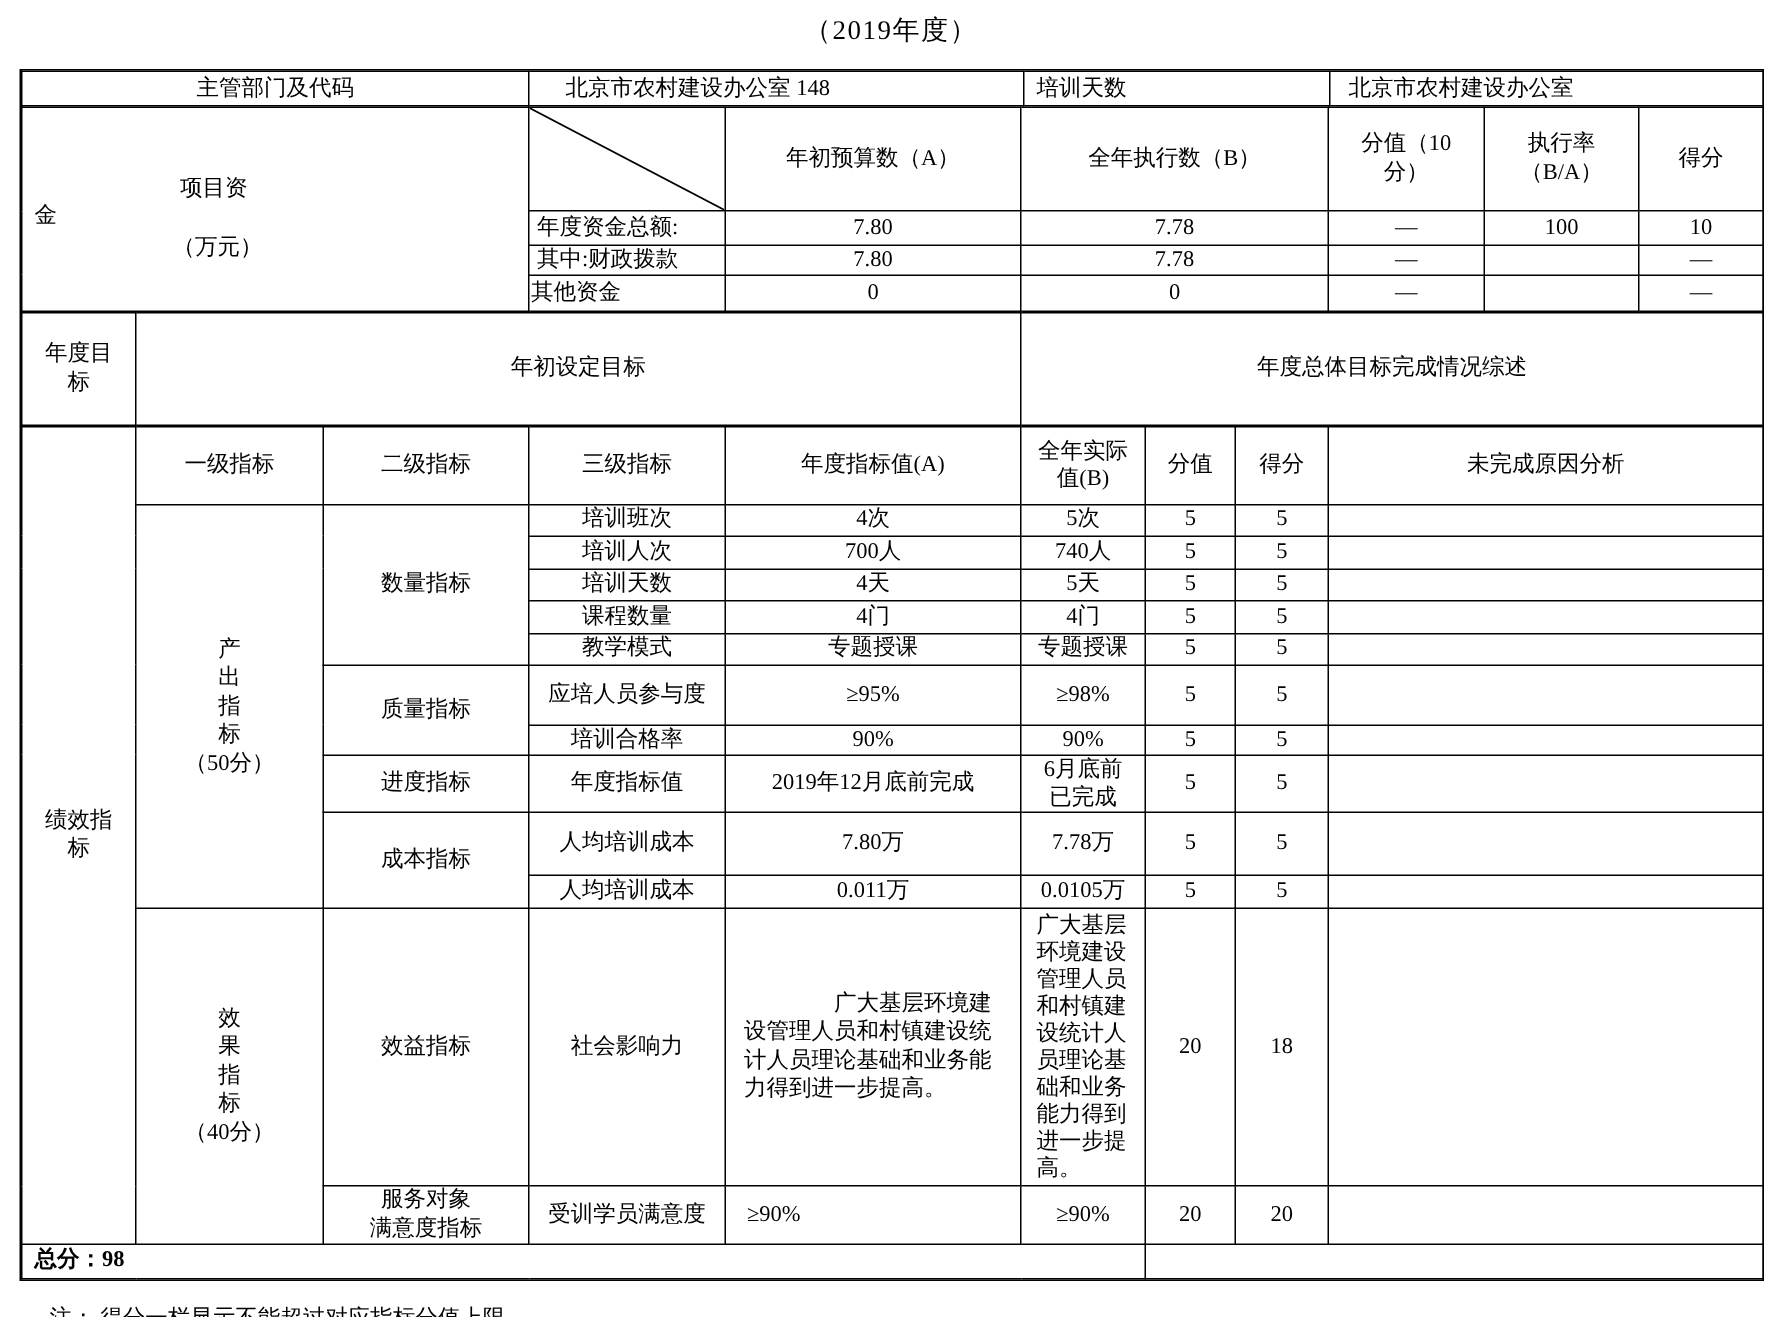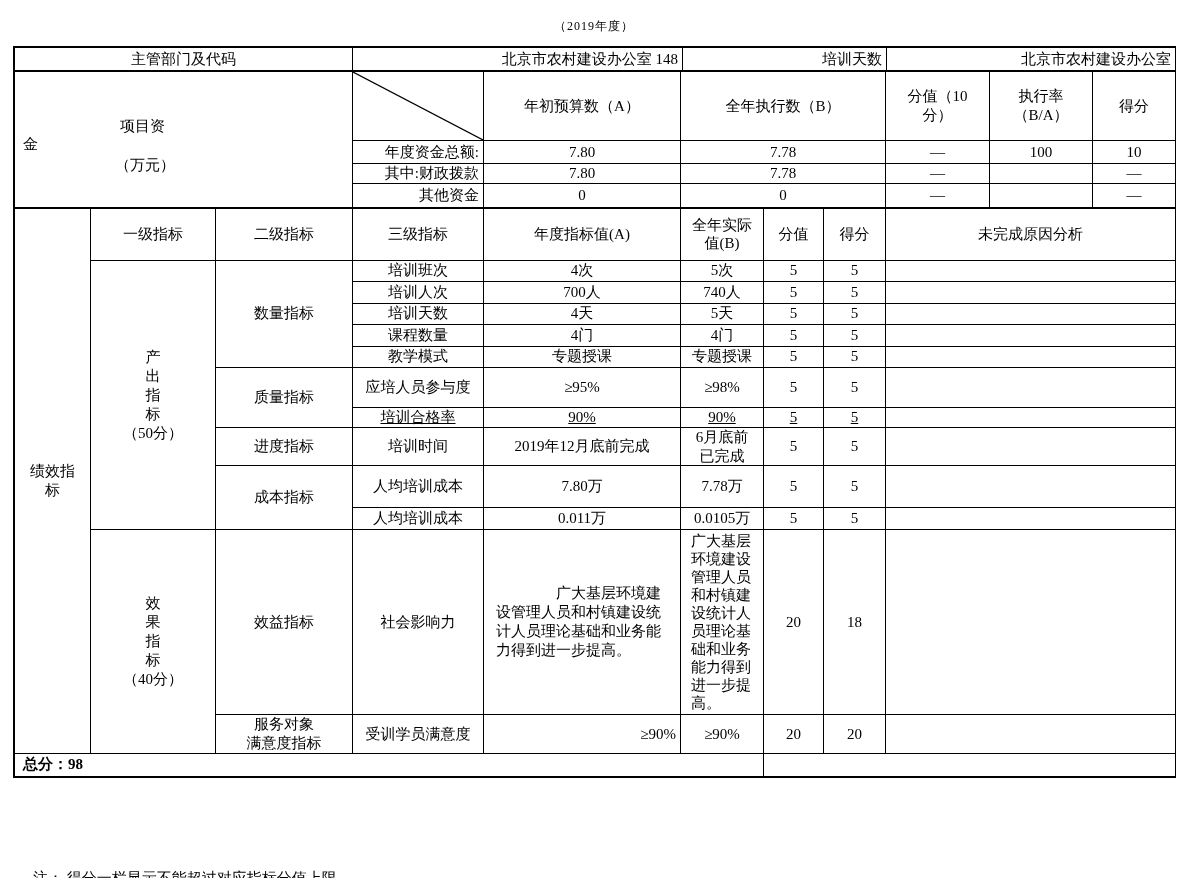--- a/index.html
+++ b/index.html
@@ -6,23 +6,23 @@
   #sheet{
     position:relative;
     width:1188px;height:878px;
     background:#fff;color:#000;
     font-family:"Liberation Serif","DejaVu Serif",serif;
     font-size:15px;
     overflow:hidden;
   }
   #doc-title{
     text-align:center;
-    padding-top:18px;
+    padding-top:8px;
     height:34px;
-    font-size:12px;
+    font-size:18px;
     letter-spacing:1px;
   }
   .tablewrap{
     position:absolute;
     left:13px;top:46px;
     width:1161px;
     border:1px solid #000;
   }
   table{
     border-collapse:collapse;
@@ -31,21 +31,21 @@
   }
   td,th{
     border:1px solid #000;
     text-align:center;
     vertical-align:middle;
     font-weight:normal;
     padding:0 4px;
     overflow:hidden;
     line-height:1.25;
   }
-  .tl{text-align:right;}
+  .tl{text-align:left;}
   .pl8{padding-left:8px;}
   .pl12{padding-left:12px;border-radius:11px;}
   .pl14{padding-left:14px;}
   .pl24{padding-left:24px;}
   
   .fund-label-cell{position:relative;padding:0;}
   .fund-label-cell .f1{position:absolute;left:105px;top:45px;}
   .fund-label-cell .f2{position:absolute;left:8px;top:63px;}
   .fund-label-cell .f3{position:absolute;left:100px;top:84px;}
   
@@ -144,30 +144,47 @@
       </tr>
       <tr style="height:14px;">
         <td class="tl" style="padding-left:5px;">其中:财政拨款</td>
         <td>7.80</td>
         <td>7.78</td>
         <td>—</td>
         <td></td>
         <td>—</td>
       </tr>
       <tr style="height:24px;">
-        <td class="tl" style="padding-left:19px;">其他资金</td>
+        <td class="tl" style="padding-left:1px;">其他资金</td>
         <td>0</td>
         <td>0</td>
         <td>—</td>
         <td></td>
         <td>—</td>
       </tr>
     </tbody>
       </table>
 
+    <table>
+      <colgroup>
+          <col style="width:76px">
+          <col style="width:590px">
+          <col style="width:495px">
+        </colgroup>
+      <tbody>
+          <tr style="height:75px;">
+        <td>
+          <span>年度目</span><br>
+          <span>标</span>
+        </td>
+        <td>年初设定目标</td>
+        <td>年度总体目标完成情况综述</td>
+      </tr>
+    </tbody>
+      </table>
 
     <table>
       <colgroup>
           <col style="width:76px">
           <col style="width:125px">
           <col style="width:137px">
           <col style="width:131px">
           <col style="width:197px">
           <col style="width:83px">
           <col style="width:60px">
@@ -245,32 +262,32 @@
 
       <tr style="height:40px;">
         <td rowspan="2">质量指标</td>
         <td>应培人员参与度</td>
         <td>≥95%</td>
         <td>≥98%</td>
         <td>5</td>
         <td>5</td>
         <td></td>
       </tr>
-      <tr style="height:20px;text-decoration:underline;">
+      <tr style="height:20px;">
         <td>培训合格率</td>
         <td>90%</td>
         <td>90%</td>
         <td>5</td>
         <td>5</td>
         <td></td>
       </tr>
 
       <tr style="height:38px;">
         <td>进度指标</td>
-        <td>培训时间</td>
+        <td>年度指标值</td>
         <td>2019年12月底前完成</td>
         <td style="padding:0 8px;margin-top:20px;">6月底前已完成</td>
         <td>5</td>
         <td>5</td>
         <td></td>
       </tr>
 
       <tr style="height:42px;">
         <td rowspan="2">成本指标</td>
         <td>人均培训成本</td>

